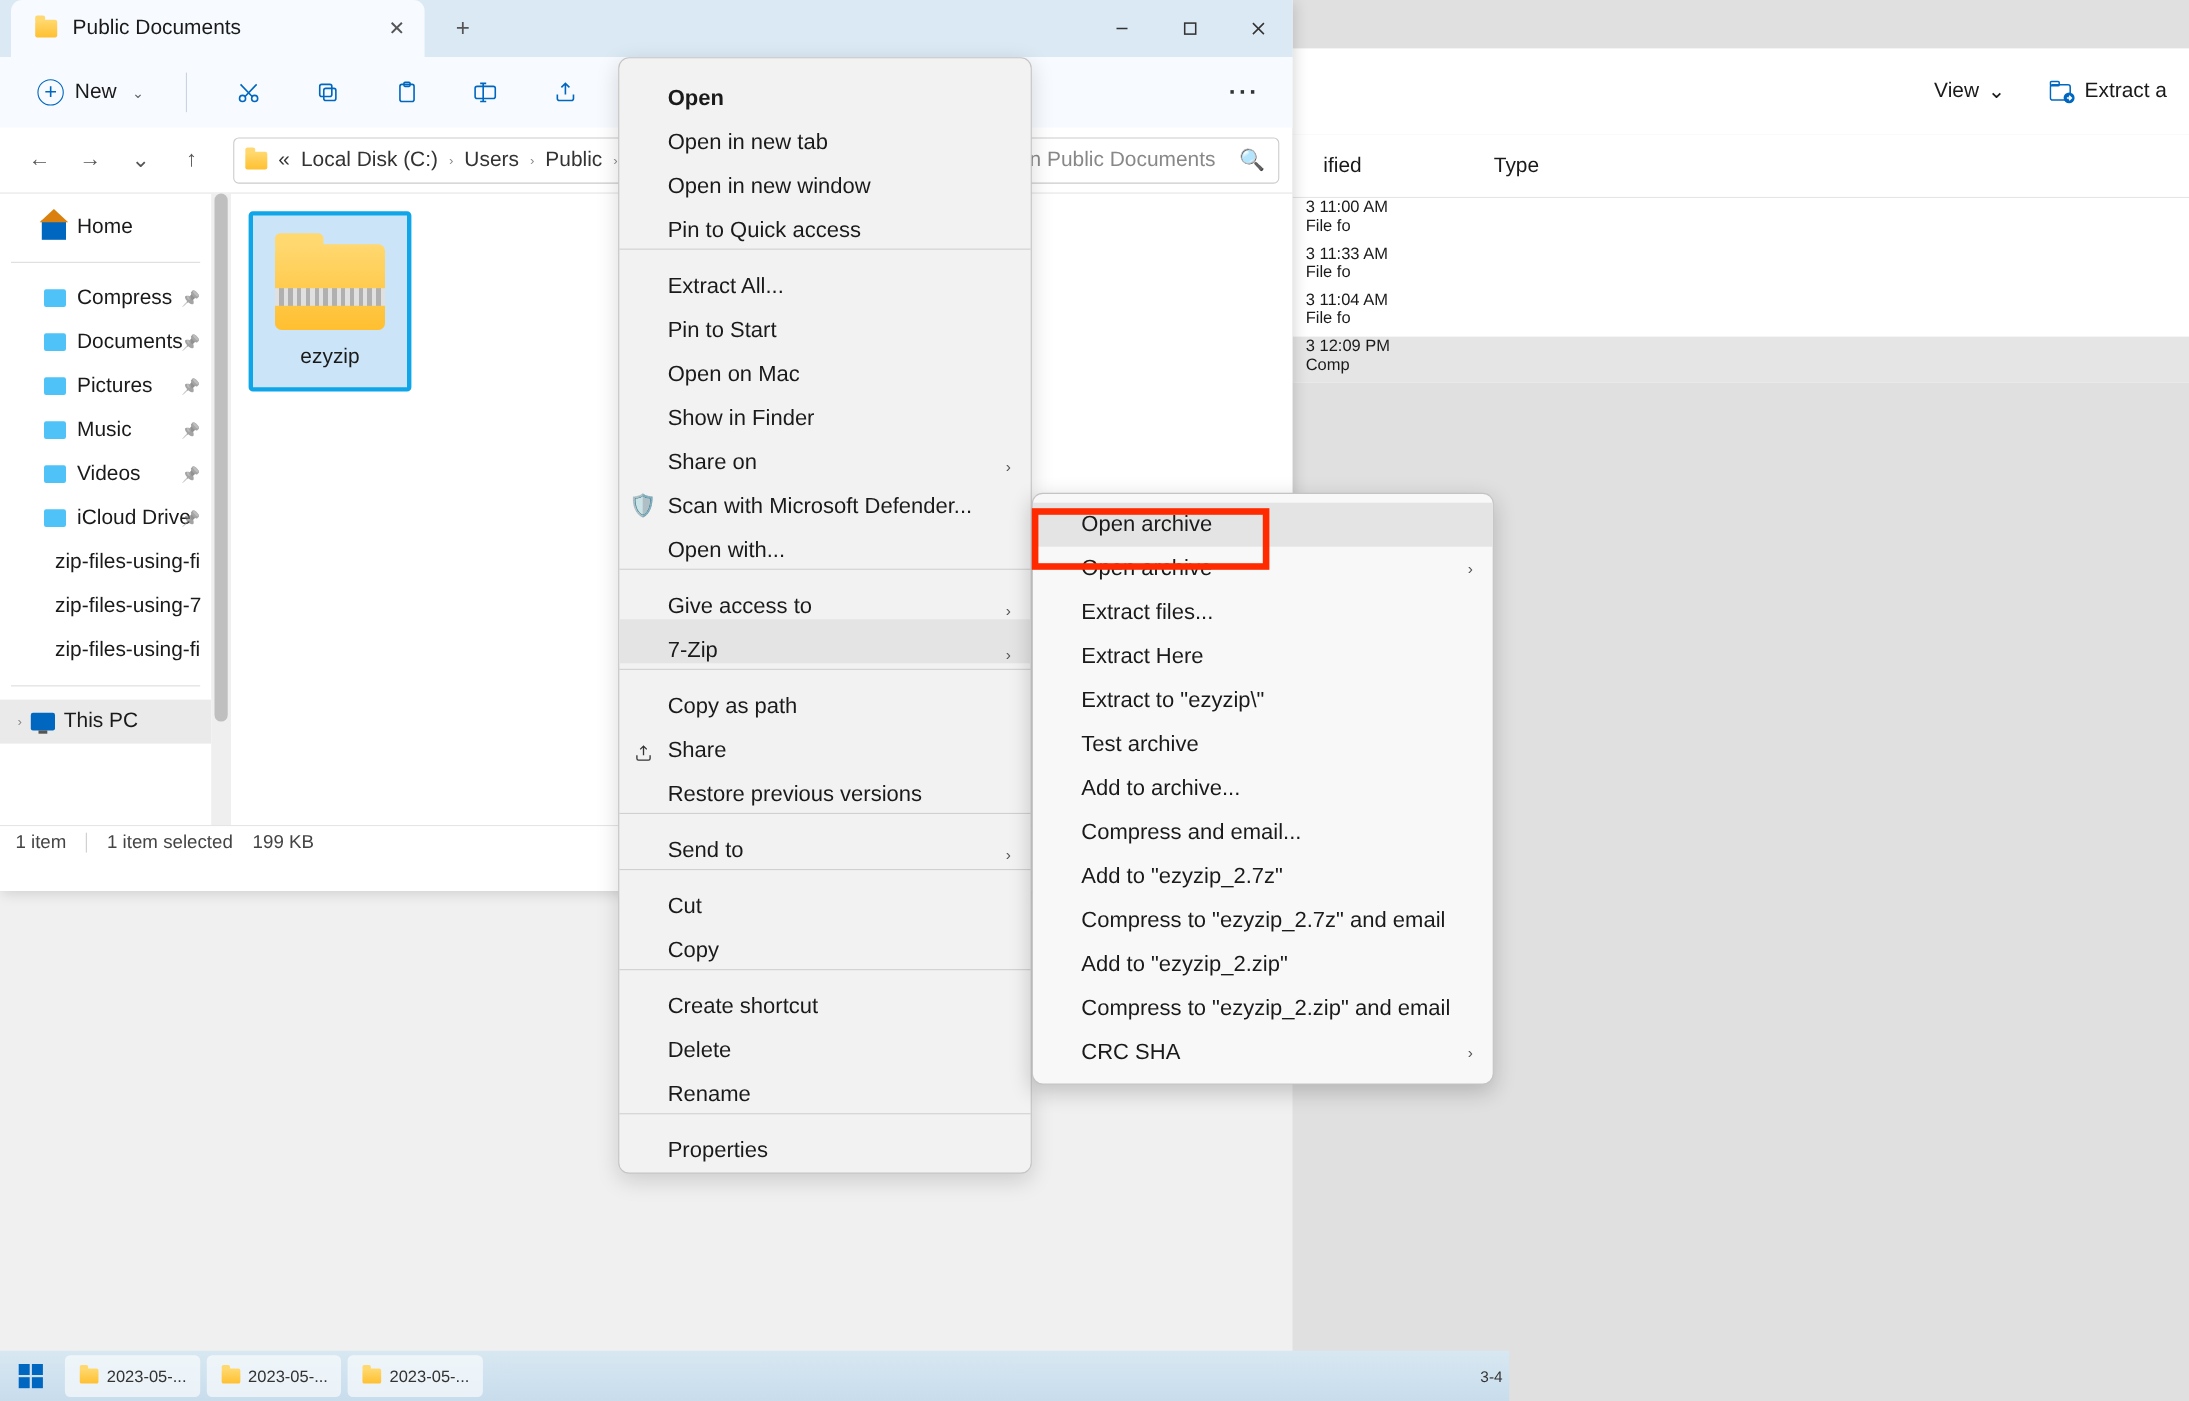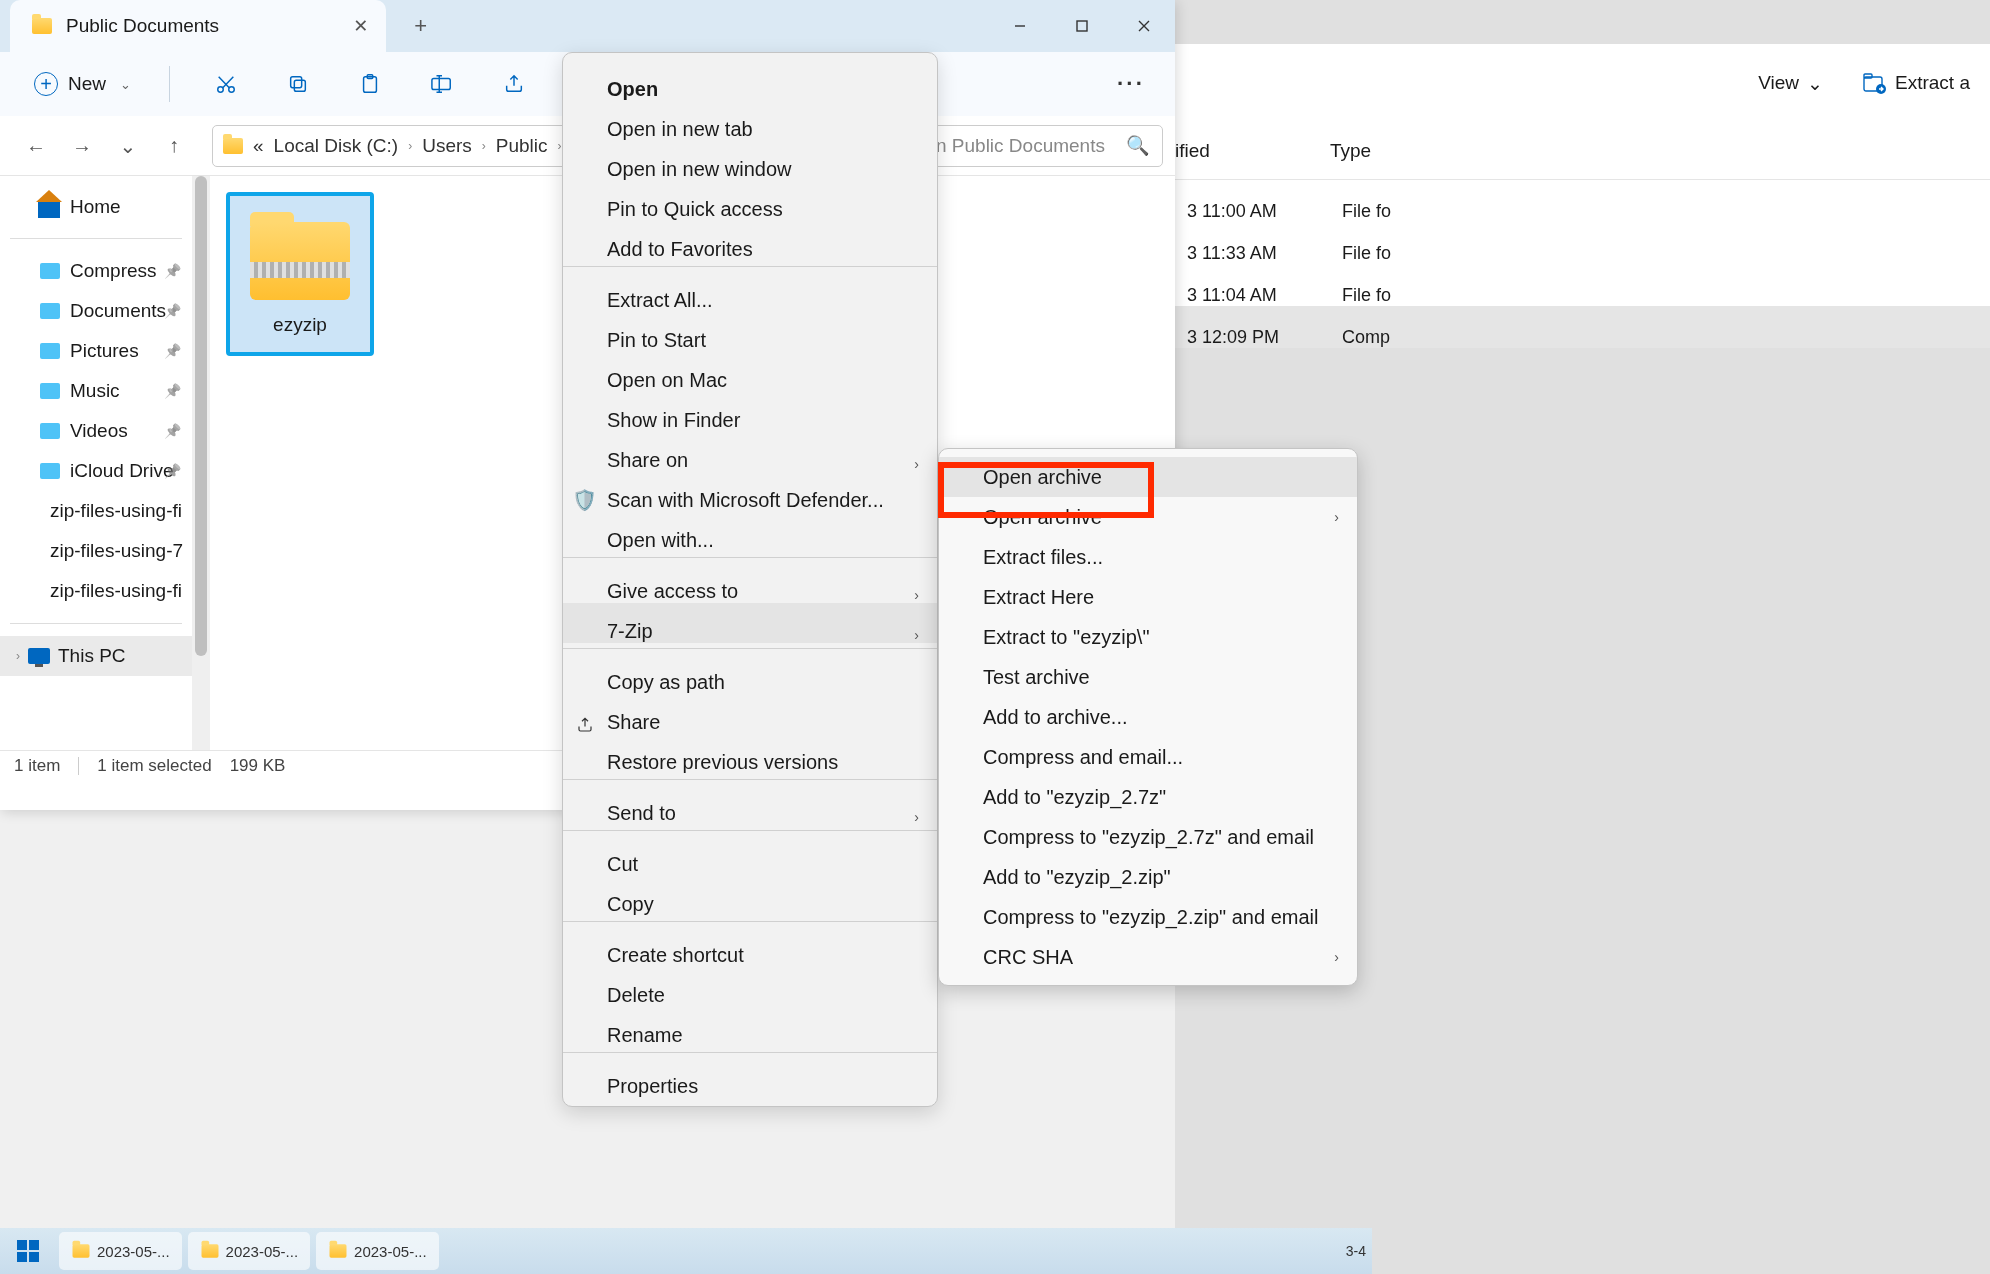--- a/index.html
+++ b/index.html
@@ -1,23 +1,23 @@
 <!DOCTYPE html>
 <html><head>
 <meta charset="utf-8">
 <style>
 *{box-sizing:border-box;margin:0;padding:0;font-family:"Segoe UI",Arial,sans-serif;}
 body{background:#f0f0f0;width:1990px;height:1274px;overflow:hidden;position:relative;font-size:19px;color:#1a1a1a;}
 .bg-window{position:absolute;top:0;left:1175px;width:815px;height:1274px;background:#e0e0e0;}
 .bg-titlebar{height:44px;background:#e0e0e0;}
 .bg-toolbar{height:78px;background:#fff;display:flex;align-items:center;justify-content:flex-end;padding-right:20px;gap:40px;}
 .bg-tool{display:flex;align-items:center;gap:8px;}
-.bg-head{height:58px;background:#fff;border-bottom:1px solid #e5e5e5;display:flex;align-items:center;padding-left:0;}
+.bg-head{height:58px;background:#fff;border-bottom:1px solid #e5e5e5;display:flex;align-items:center;padding-left:28px;}
 .bg-rows{background:#fff;}
-.bg-row{height:42px;display:flex;align-items:flex-end;font-size:18px;padding-left:12px;}
+.bg-row{height:42px;display:flex;align-items:flex-start;font-size:15px;padding-left:12px;flex-direction:column;}
 .bg-row.sel{background:#e5e5e5;}
 .bg-cell-date{width:155px;}
 .bg-cell-type{width:100px;}
 .explorer{position:absolute;top:0;left:0;width:1175px;height:810px;background:#fff;box-shadow:2px 2px 12px rgba(0,0,0,.15);}
 .titlebar{height:52px;background:#dbe9f4;display:flex;align-items:center;}
 .tab{height:52px;background:#f7fafe;border-radius:10px 10px 0 0;display:flex;align-items:center;padding:0 18px 0 22px;gap:14px;margin-left:10px;}
 .folder-icon-sm{width:20px;height:16px;background:linear-gradient(#ffd970,#ffc030);border-radius:2px;position:relative;}
 .folder-icon-sm:before{content:"";position:absolute;top:-4px;left:0;width:9px;height:5px;background:#ffd970;border-radius:2px 2px 0 0;}
 .tab-title{font-size:19px;}
 .tab-close{margin-left:120px;font-size:18px;color:#555;}
@@ -308,23 +308,20 @@
     </div>
   <div class="cm-item">
       <span>Open in new tab</span>
     </div>
   <div class="cm-item">
       <span>Open in new window</span>
     </div>
   <div class="cm-item">
       <span>Pin to Quick access</span>
     </div>
-  <div class="cm-item">
-      <span>Add to Favorites</span>
-    </div>
   <div class="cm-sep"></div>
   <div class="cm-item">
       <span>Extract All...</span>
     </div>
   <div class="cm-item">
       <span>Pin to Start</span>
     </div>
   <div class="cm-item">
       <span>Open on Mac</span>
     </div>

